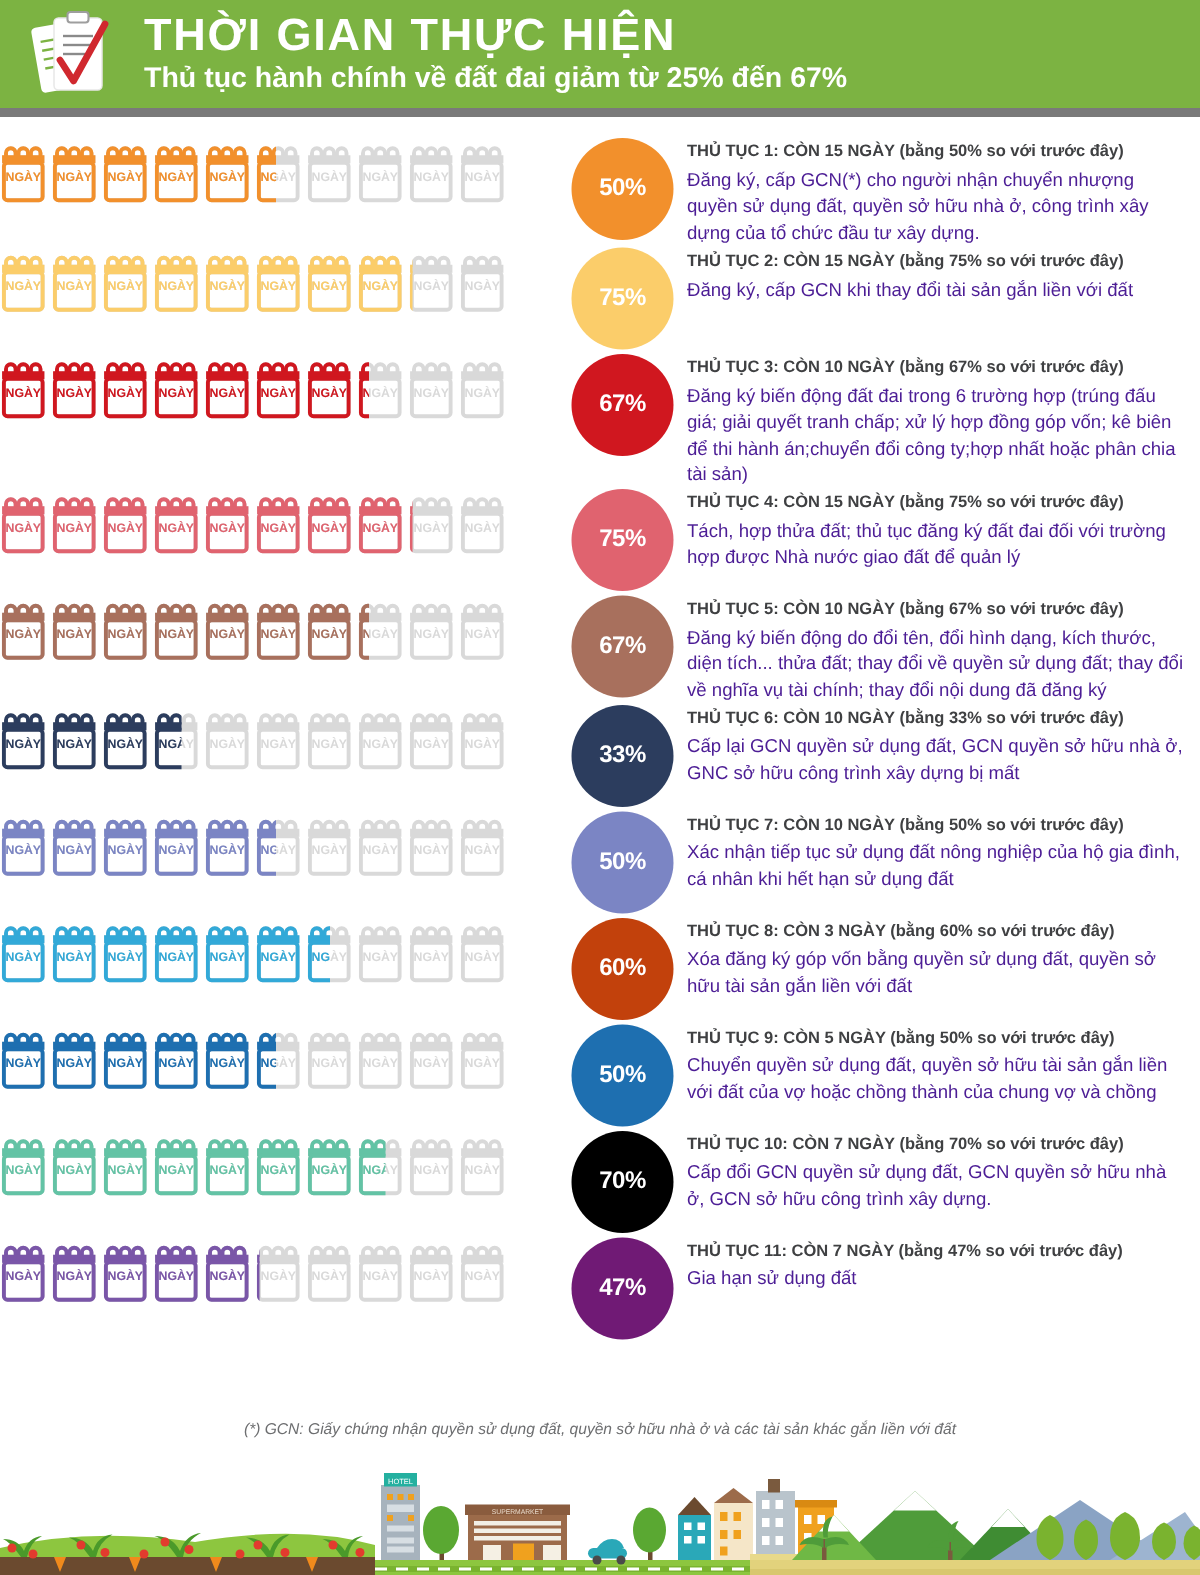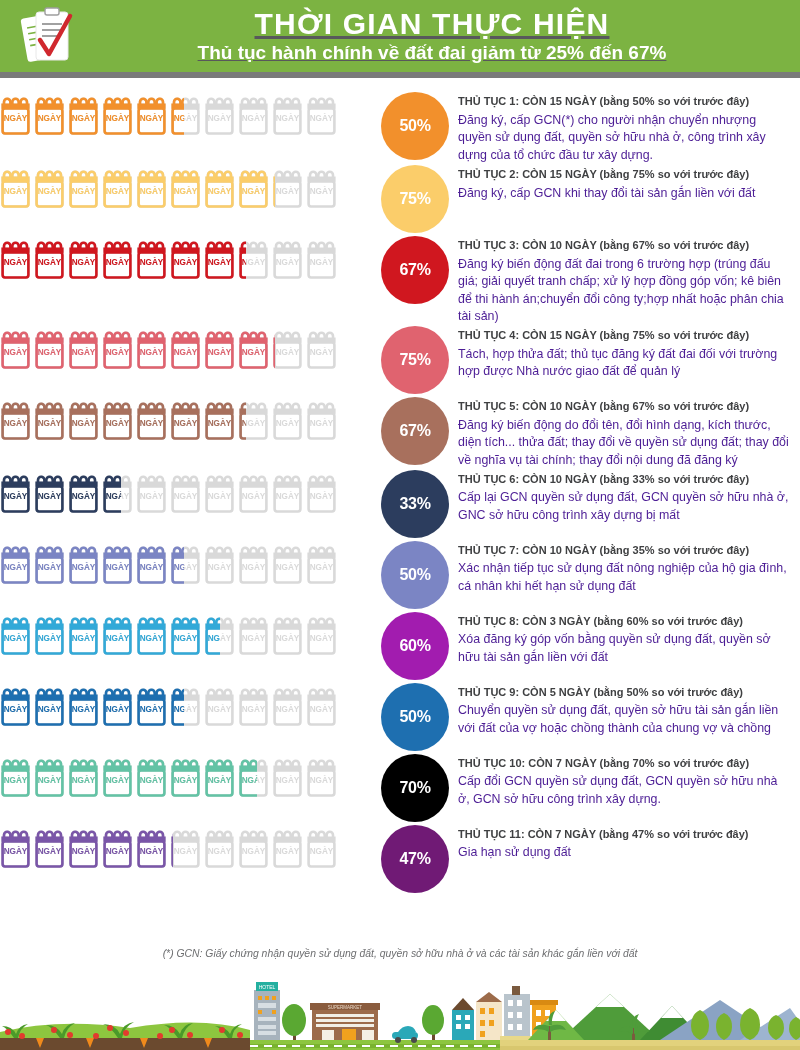--- a/index.html
+++ b/index.html
@@ -10,21 +10,21 @@
     color:#58595b;
   }
 
   
   .header{
     position:absolute; left:0; top:0; width:800px; height:72px;
     background:#7cb342;
     display:flex; align-items:center;
   }
   .header-icon{ width:96px; height:72px; position:relative; flex:0 0 96px; }
-  .header-titles{ flex:1 1 auto; text-align:center; padding-right:32px;text-decoration:underline; }
+  .header-titles{ flex:1 1 auto; text-align:left; padding-right:32px; }
   .header-title{
     color:#ffffff; font-weight:bold; font-size:30px; letter-spacing:1.2px;
     line-height:1.06; white-space:nowrap;
   }
   .header-sub{
     color:#ffffff; font-size:19px; line-height:1.15; margin-top:2px;
     font-weight:600; white-space:nowrap;
   }
   .header-rule{
     position:absolute; left:0; top:72px; width:800px; height:6px;
@@ -1419,21 +1419,21 @@
               </svg></span>
           </div>
         </div>
       </div>
       <div class="pct-col">
         <div class="pct-circle" style="background:#7b85c4">
           <span>50%</span>
         </div>
       </div>
       <div class="txt-col">
-        <div class="txt-title">THỦ TỤC 7: CÒN 10 NGÀY (bằng 35% so với trước đây)</div>
+        <div class="txt-title">THỦ TỤC 7: CÒN 10 NGÀY (bằng 50% so với trước đây)</div>
         <div class="txt-body">Xác nhận tiếp tục sử dụng đất nông nghiệp của hộ gia đình, cá nhân khi hết hạn sử dụng đất</div>
       </div>
     </div>
     <div class="row" style="min-height: 71px; padding-top: 0px;">
       <div class="cal-col">
         <div class="cal-track">
           <div class="cal-layer base">
             <span class="cal"><svg width="31" height="46" viewBox="0 0 31 46">
                 <g fill="none" stroke="#d9d9d9" stroke-width="2.6">
                   <path d="M4 13 v-3 a3.2 3.2 0 0 1 6.4 0 v3"></path>
@@ -1603,21 +1603,21 @@
                   <path d="M20.6 13 v-3 a3.2 3.2 0 0 1 6.4 0 v3"></path>
                 </g>
                 <rect x="1.4" y="11.5" width="28.2" height="5.4" fill="#32a9d8"></rect>
                 <rect x="2.6" y="16.5" width="25.8" height="25" rx="2.4" fill="none" stroke="#32a9d8" stroke-width="2.6"></rect>
                 <text x="15.5" y="28.6" text-anchor="middle" font-family="Liberation Sans, sans-serif" font-size="8.2" font-weight="bold" fill="#32a9d8">NGÀY</text>
               </svg></span>
           </div>
         </div>
       </div>
       <div class="pct-col">
-        <div class="pct-circle" style="background:#a21caf">
+        <div class="pct-circle" style="background:#c2410c">
           <span>60%</span>
         </div>
       </div>
       <div class="txt-col">
         <div class="txt-title">THỦ TỤC 8: CÒN 3 NGÀY (bằng 60% so với trước đây)</div>
         <div class="txt-body">Xóa đăng ký góp vốn bằng quyền sử dụng đất, quyền sở hữu tài sản gắn liền với đất</div>
       </div>
     </div>
     <div class="row" style="min-height: 71px; padding-top: 0px;">
       <div class="cal-col">

